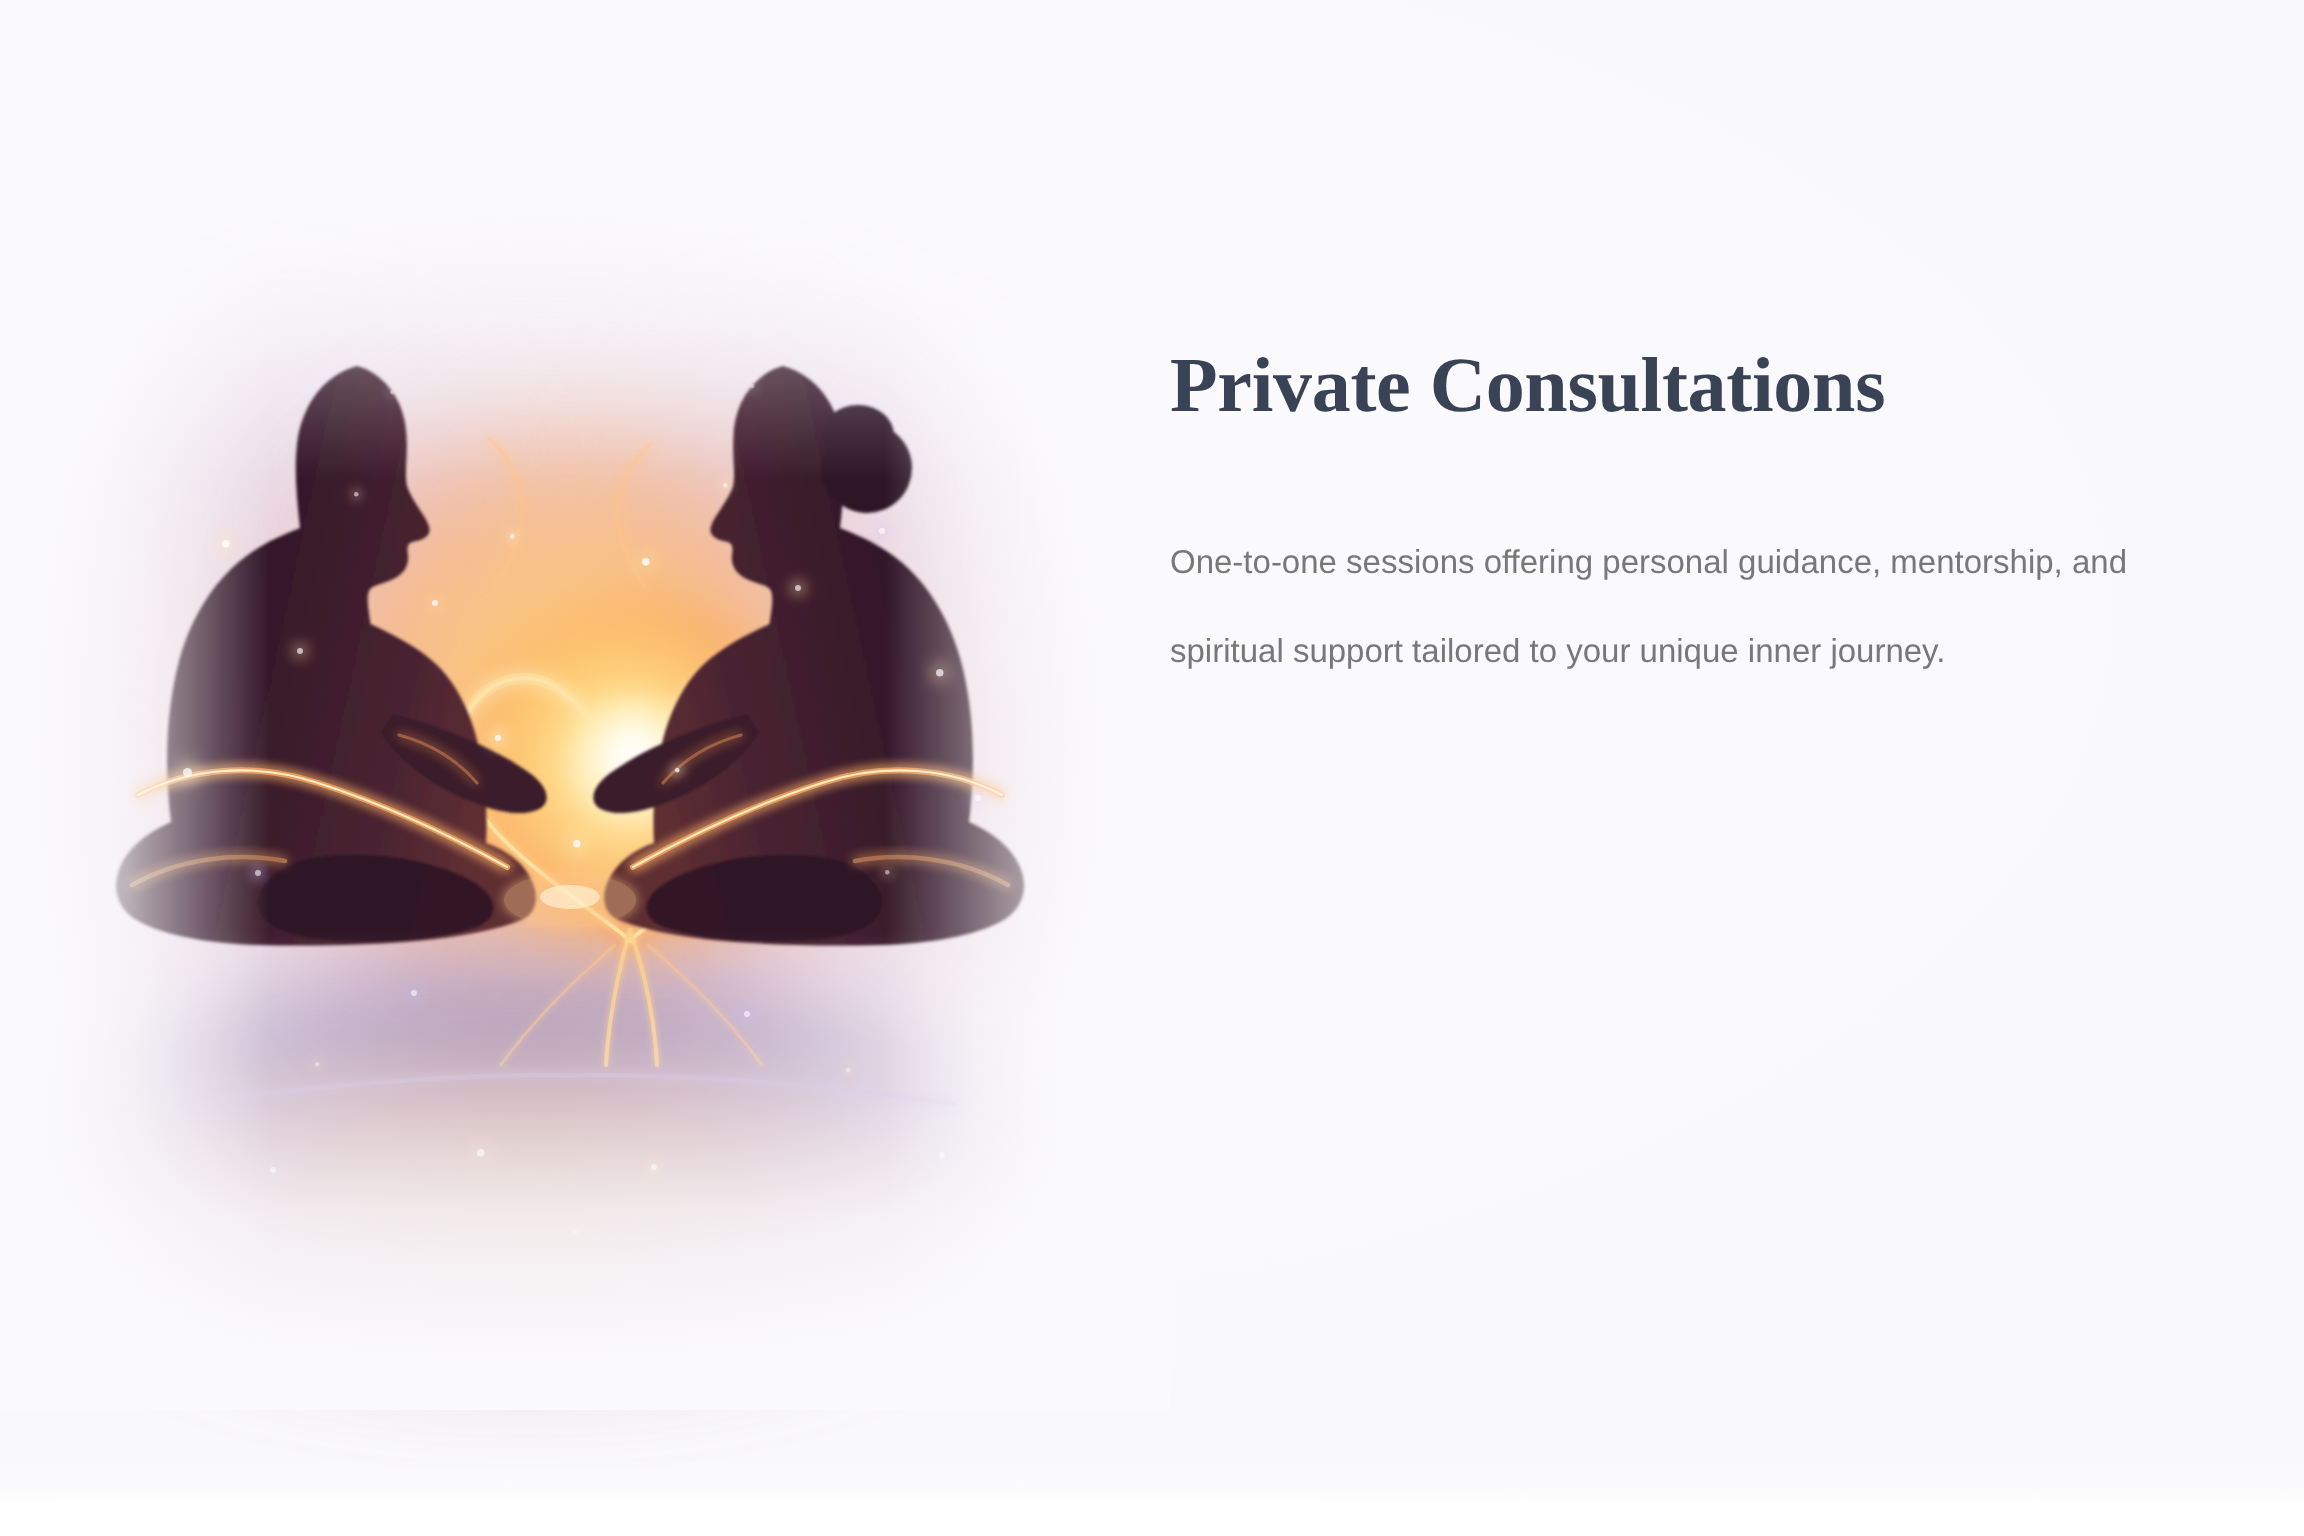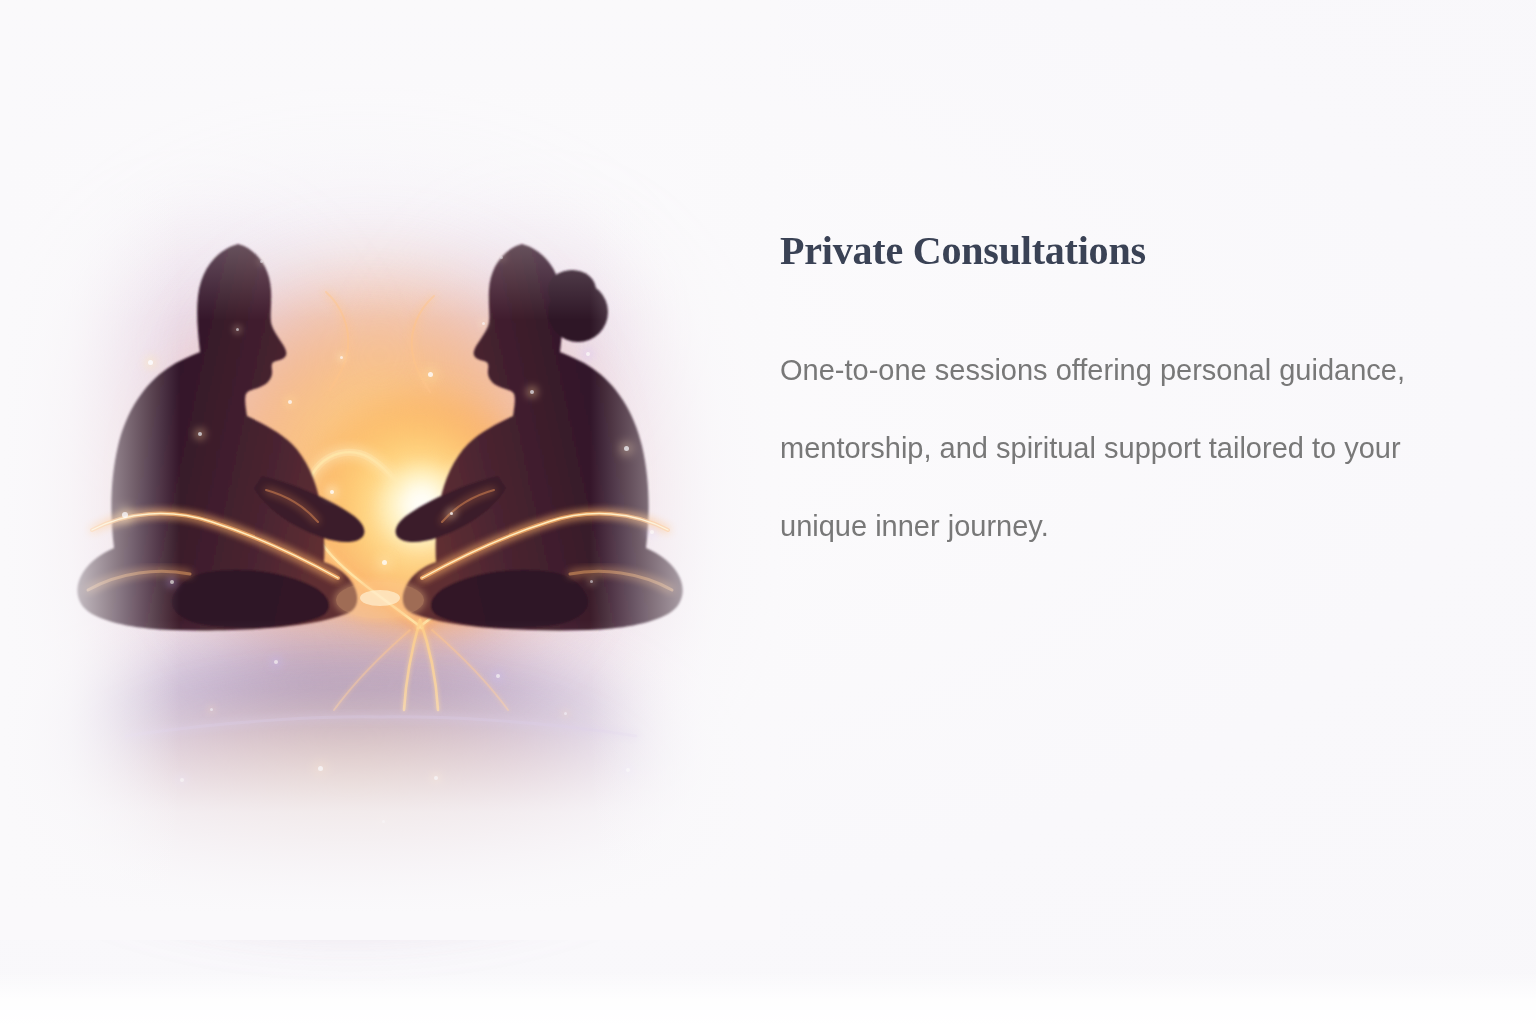--- a/index.html
+++ b/index.html
@@ -200,33 +200,33 @@
   }
   .copy {
     position: absolute;
     left: 0;
     top: 228px;
     width: 690px;
   }
   .headline {
     margin: 0;
     font-family: "Liberation Serif", "DejaVu Serif", serif;
-    font-size: 40px;
+    font-size: 52px;
     font-weight: 700;
     line-height: 1.16;
     letter-spacing: -0.2px;
     color: #3a4255;
   }
   .headline .hl-line { display: block; }
 
   .body-copy {
     margin: 0;
     padding-top: 58px;
     font-family: "Liberation Sans", sans-serif;
-    font-size: 29px;
+    font-size: 22px;
     font-weight: 300;
     line-height: 2.68;
     color: #787878;
     max-width: 690px;
   }
 </style>
 </head>
 <body>
 
 <div class="page">

